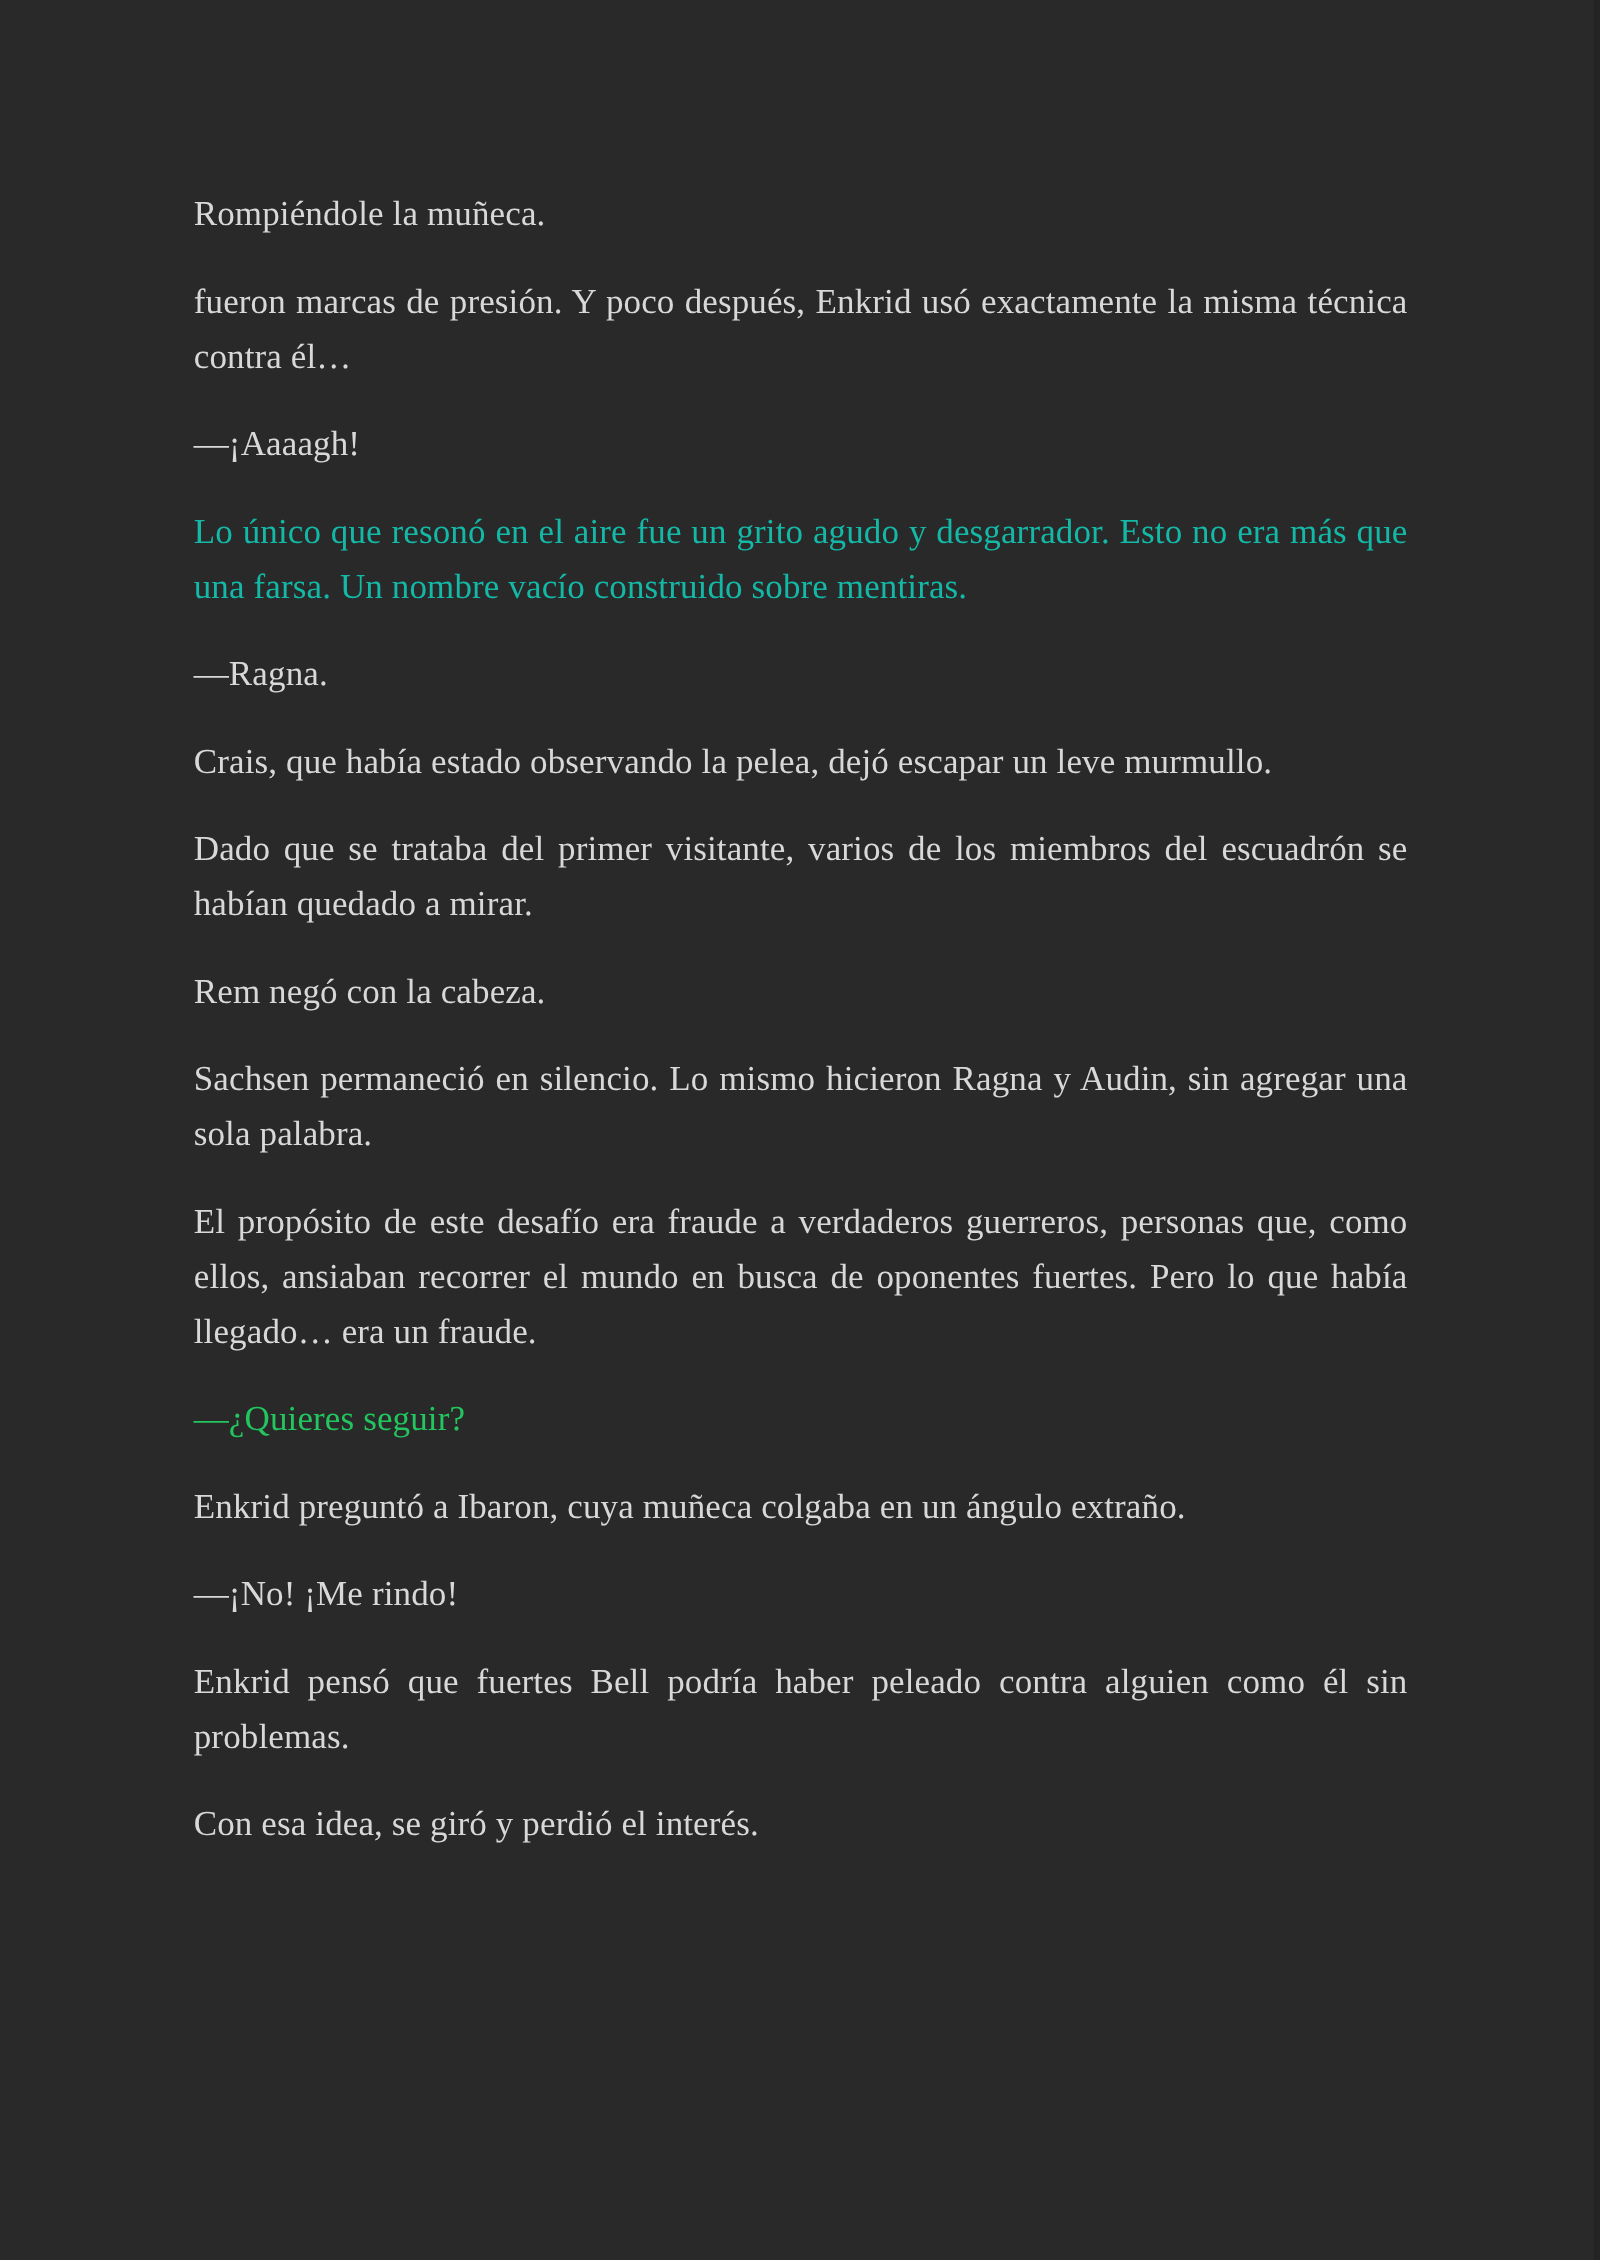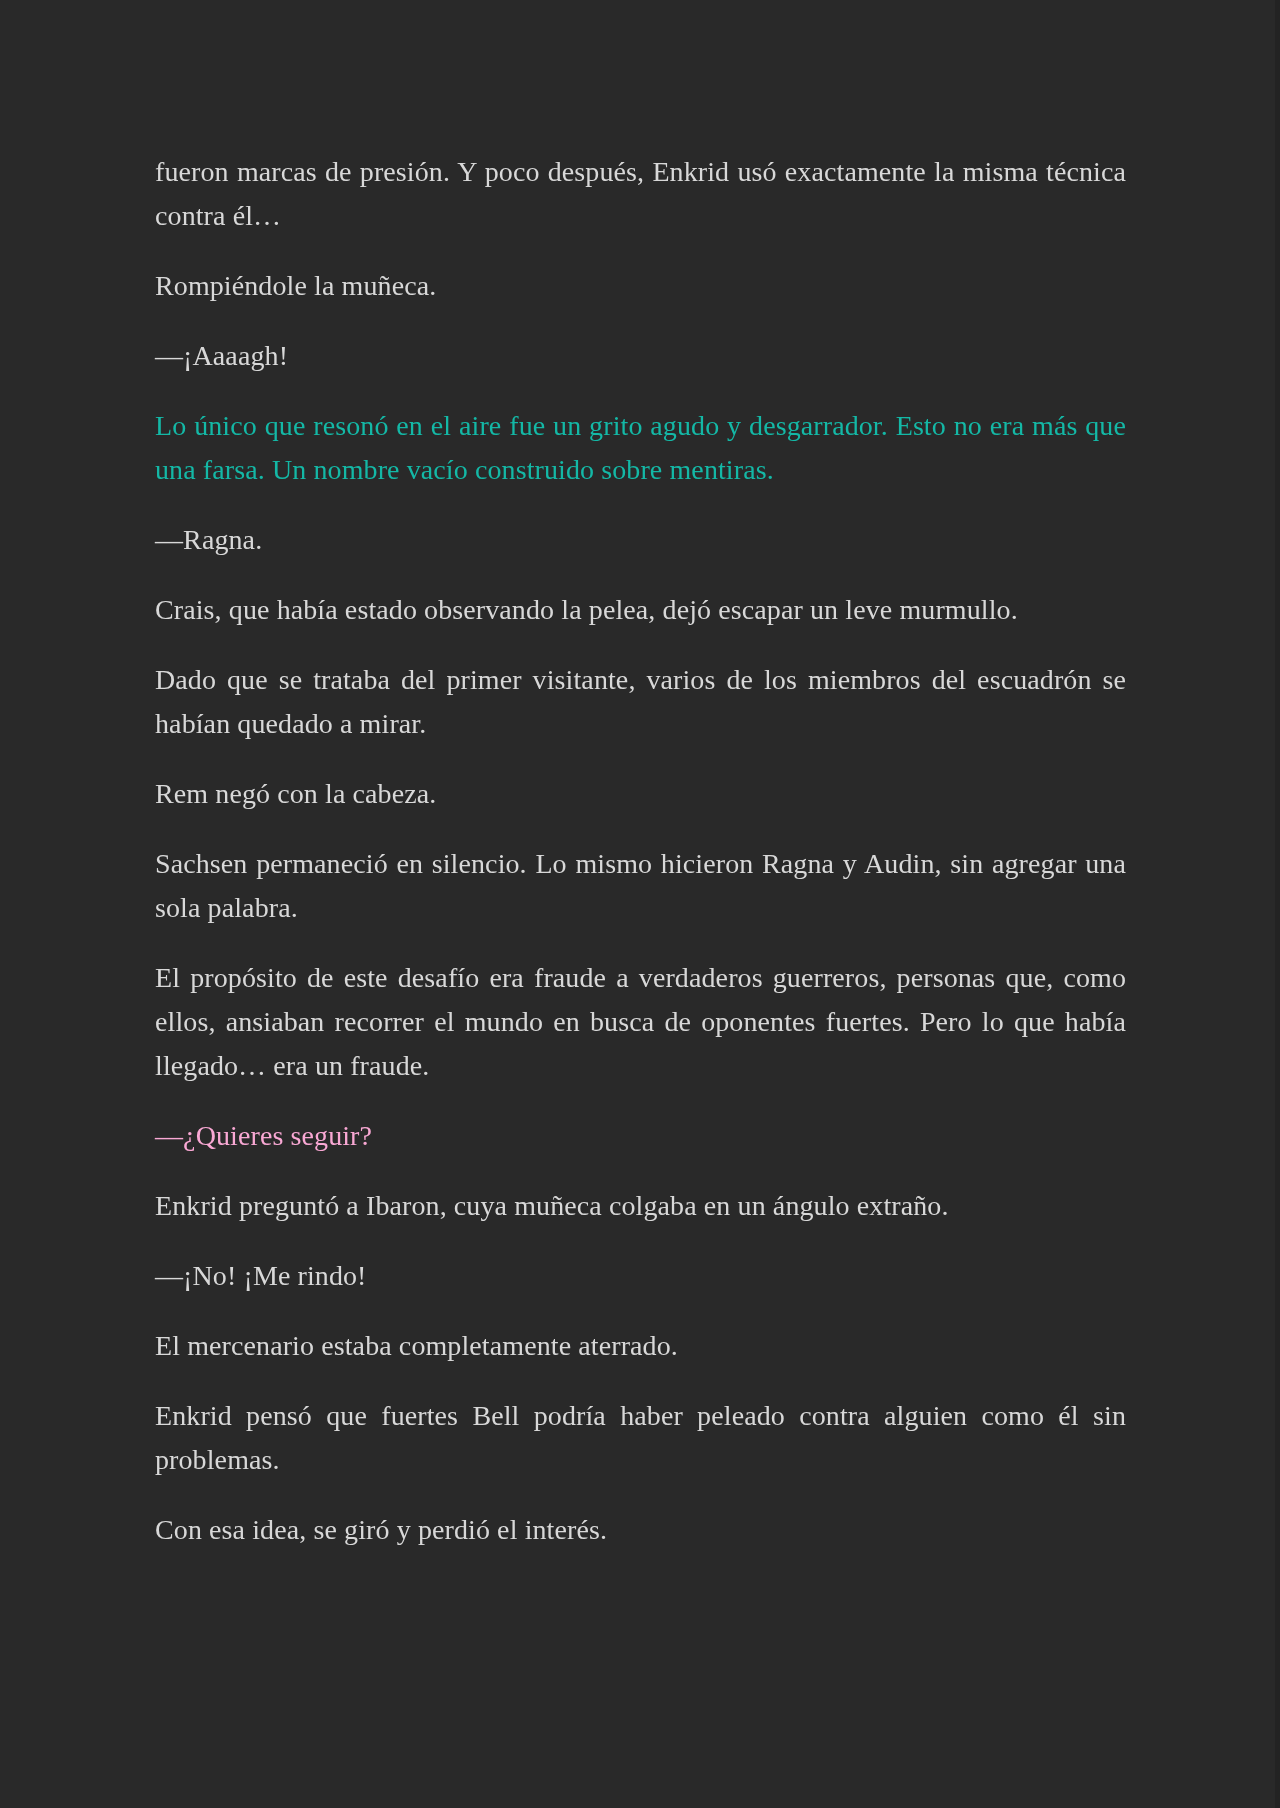--- a/index.html
+++ b/index.html
@@ -44,31 +44,30 @@
     background: #1f1f1f;
     opacity: 0.55;
     pointer-events: none;
   }
 </style>
 </head>
 <body style="background: rgb(41, 41, 41);">
 
 <div class="reading-page">
   <div class="text-column">
+      <p style="color: rgb(216, 216, 216);">Rompiéndole la muñeca.</p>
       <p style="color: rgb(216, 216, 216);">fueron marcas de presión. Y poco después, Enkrid usó exactamente la misma técnica contra él…</p>
-      <p style="color: rgb(216, 216, 216);">Rompiéndole la muñeca.</p>
       <p style="color: rgb(216, 216, 216);">—¡Aaaagh!</p>
       <p style="color: #14b8a6;">Lo único que resonó en el aire fue un grito agudo y desgarrador. Esto no era más que una farsa. Un nombre vacío construido sobre mentiras.</p>
       <p style="color: rgb(216, 216, 216);">—Ragna.</p>
       <p style="color: rgb(216, 216, 216);">Crais, que había estado observando la pelea, dejó escapar un leve murmullo.</p>
       <p style="color: rgb(216, 216, 216);">Dado que se trataba del primer visitante, varios de los miembros del escuadrón se habían quedado a mirar.</p>
       <p style="color: rgb(216, 216, 216);">Rem negó con la cabeza.</p>
       <p style="color: rgb(216, 216, 216);">Sachsen permaneció en silencio. Lo mismo hicieron Ragna y Audin, sin agregar una sola palabra.</p>
       <p style="color: rgb(216, 216, 216);">El propósito de este desafío era fraude a verdaderos guerreros, personas que, como ellos, ansiaban recorrer el mundo en busca de oponentes fuertes. Pero lo que había llegado… era un fraude.</p>
-      <p style="color: #f9a8d4;">—¿Quieres seguir?</p>
+      <p style="color: #22c55e;">—¿Quieres seguir?</p>
       <p style="color: rgb(216, 216, 216);">Enkrid preguntó a Ibaron, cuya muñeca colgaba en un ángulo extraño.</p>
       <p style="color: rgb(216, 216, 216);">—¡No! ¡Me rindo!</p>
-      <p style="color: rgb(216, 216, 216);">El mercenario estaba completamente aterrado.</p>
       <p style="color: rgb(216, 216, 216);">Enkrid pensó que fuertes Bell podría haber peleado contra alguien como él sin problemas.</p>
       <p style="color: rgb(216, 216, 216);">Con esa idea, se giró y perdió el interés.</p>
     </div>
 </div>
 <div class="edge-shade"></div>
 
 </body></html>

